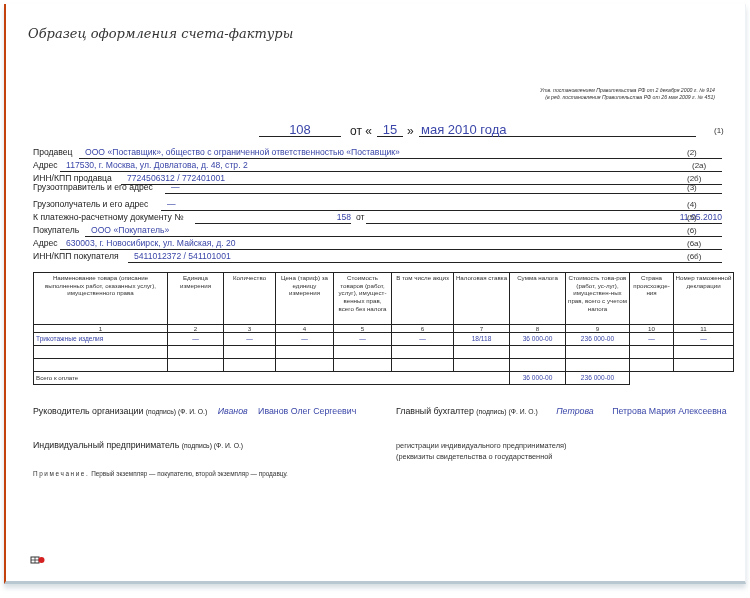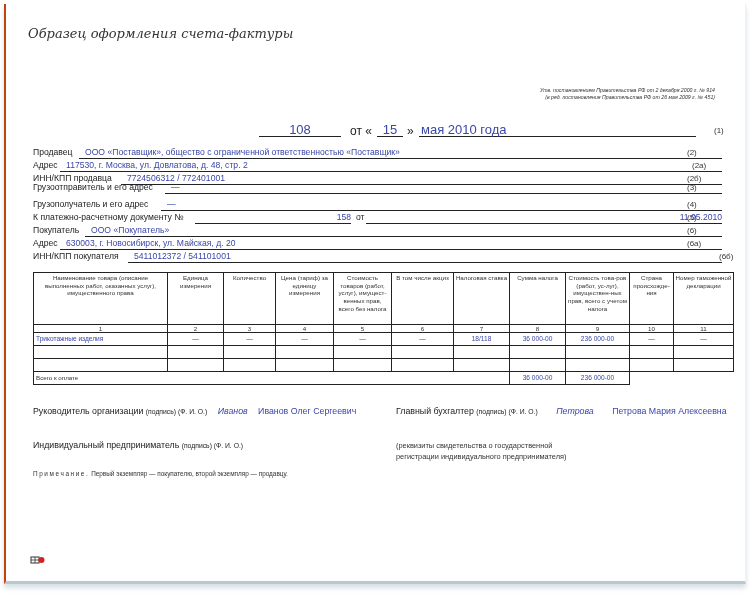--- a/index.html
+++ b/index.html
@@ -127,21 +127,21 @@
     <span class="lineno" style="left:654px; top:1px;">(6)</span>
   </div>
   <div class="field-row" style="top:234px; width:700px;">
     <span class="lbl">Адрес</span>
     <span class="val" style="left:27px; width:662px;">630003, г. Новосибирск, ул. Майская, д. 20</span>
     <span class="lineno" style="left:654px; top:1px;">(6а)</span>
   </div>
   <div class="field-row" style="top:247px; width:700px;">
     <span class="lbl">ИНН/КПП покупателя</span>
     <span class="val" style="left:95px; width:594px;">5411012372 / 541101001</span>
-    <span class="lineno" style="left:686px; top:1px;text-align:right;">(6б)</span>
+    <span class="lineno" style="left:654px; top:1px;text-align:right;">(6б)</span>
   </div>
 
   <table class="inv">
     <colgroup>
       <col style="width:134px">
         <col style="width:56px">
         <col style="width:52px">
         <col style="width:58px">
       <col style="width:58px">
         <col style="width:62px">
@@ -236,22 +236,22 @@
     <span>Главный бухгалтер</span>
     <span class="small">(подпись) (Ф. И. О.)</span>
     <span class="ital" style="margin-left:16px;">Петрова</span>
     <span class="blue" style="margin-left:16px;">Петрова Мария Алексеевна</span>
   </div>
   <div class="sig" style="left:27px; top:436px;">
     <span>Индивидуальный предприниматель</span>
     <span class="small">(подпись) (Ф. И. О.)</span>
   </div>
   <div class="rekv">
+    <div>регистрации индивидуального предпринимателя)</div>
     <div>(реквизиты свидетельства о государственной</div>
-    <div>регистрации индивидуального предпринимателя)</div>
   </div>
 
   <div class="note">
     <span class="spaced">Примечание.</span>
     <span>Первый экземпляр — покупателю, второй экземпляр — продавцу.</span>
   </div>
 
   <svg class="corner-icon" viewBox="0 0 16 10">
     <rect x="1" y="2" width="8" height="6" fill="#fff" stroke="#333" stroke-width="1"></rect>
     <line x1="5" y1="2" x2="5" y2="8" stroke="#333" stroke-width="0.8"></line>

